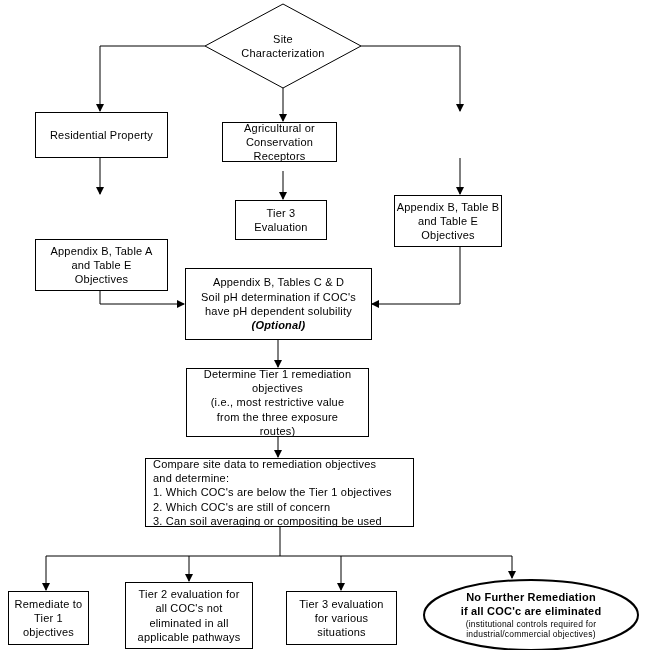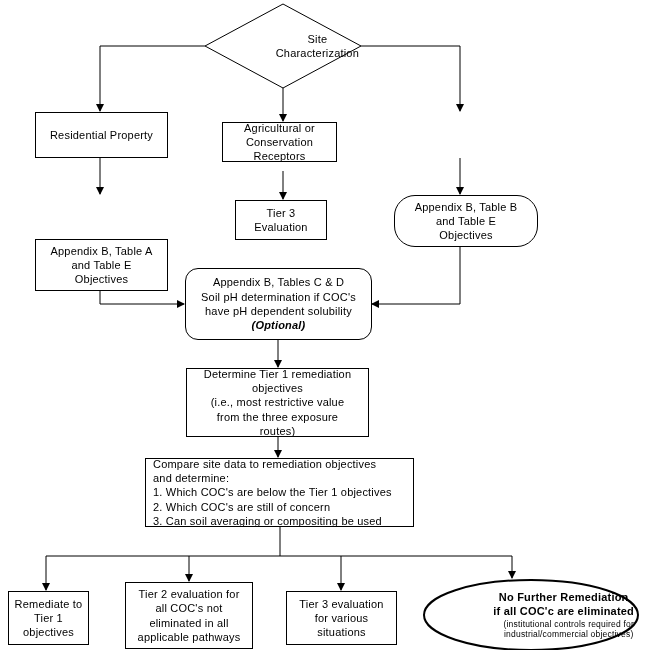--- a/index.html
+++ b/index.html
@@ -10,27 +10,27 @@
     background: #ffffff; overflow: hidden;
   }
   .wires { position: absolute; left: 0; top: 0; }
   .node {
     position: absolute; border: 1px solid #000; background: #fff;
     display: flex; align-items: center; justify-content: center;
     text-align: center; font-size: 11px; line-height: 1.3;
     white-space: pre-line; letter-spacing: 0.2px;
   }
   .floating-label {
-    position: absolute; display: flex; align-items: flex-end; justify-content: center;
+    position: absolute; display: flex; align-items: center; justify-content: center;
     flex-direction: column; text-align: center; font-size: 11px; line-height: 1.3;
     white-space: pre-line; letter-spacing: 0.2px;
   }
   .node.compare-box { padding: 4px 7px; align-items: center; }
   .node.compare-box span { width: 100%; text-align: left; }
-  .node.soilph-box { flex-direction: column; padding: 3px; border-radius: 13px; }
+  .node.soilph-box { flex-direction: column; padding: 3px; }
   .optional-em { font-weight: bold; font-style: italic; }
   .ellipse-title { font-weight: bold; font-size: 11px; }
   .ellipse-note { font-size: 8.5px; line-height: 1.25; margin-top: 0; }
 </style>
 </head>
 <body>
 
 <div class="canvas">
 
   <svg class="wires" width="650" height="650" viewBox="0 0 650 650">
@@ -82,21 +82,21 @@
 
   <div class="node" style="left:35px; top:195px; width:133px; height:52px;margin-top:44px;">
     <span>Appendix B, Table A
 and Table E
 Objectives</span>
   </div>
   <div class="node" style="left:235px; top:200px; width:92px; height:40px;">
     <span>Tier 3
 Evaluation</span>
   </div>
-  <div class="node" style="left:394px; top:195px; width:144px; height:52px;border-radius:21px;">
+  <div class="node" style="left:394px; top:195px; width:108px; height:52px;">
     <span>Appendix B, Table B
 and Table E
 Objectives</span>
   </div>
 
   <div class="node soilph-box" style="left:185px; top:268px; width:187px; height:72px;">
     <span>Appendix B, Tables C &amp; D
 Soil pH determination if COC's
 have pH dependent solubility</span>
     <span class="optional-em">(Optional)</span>

